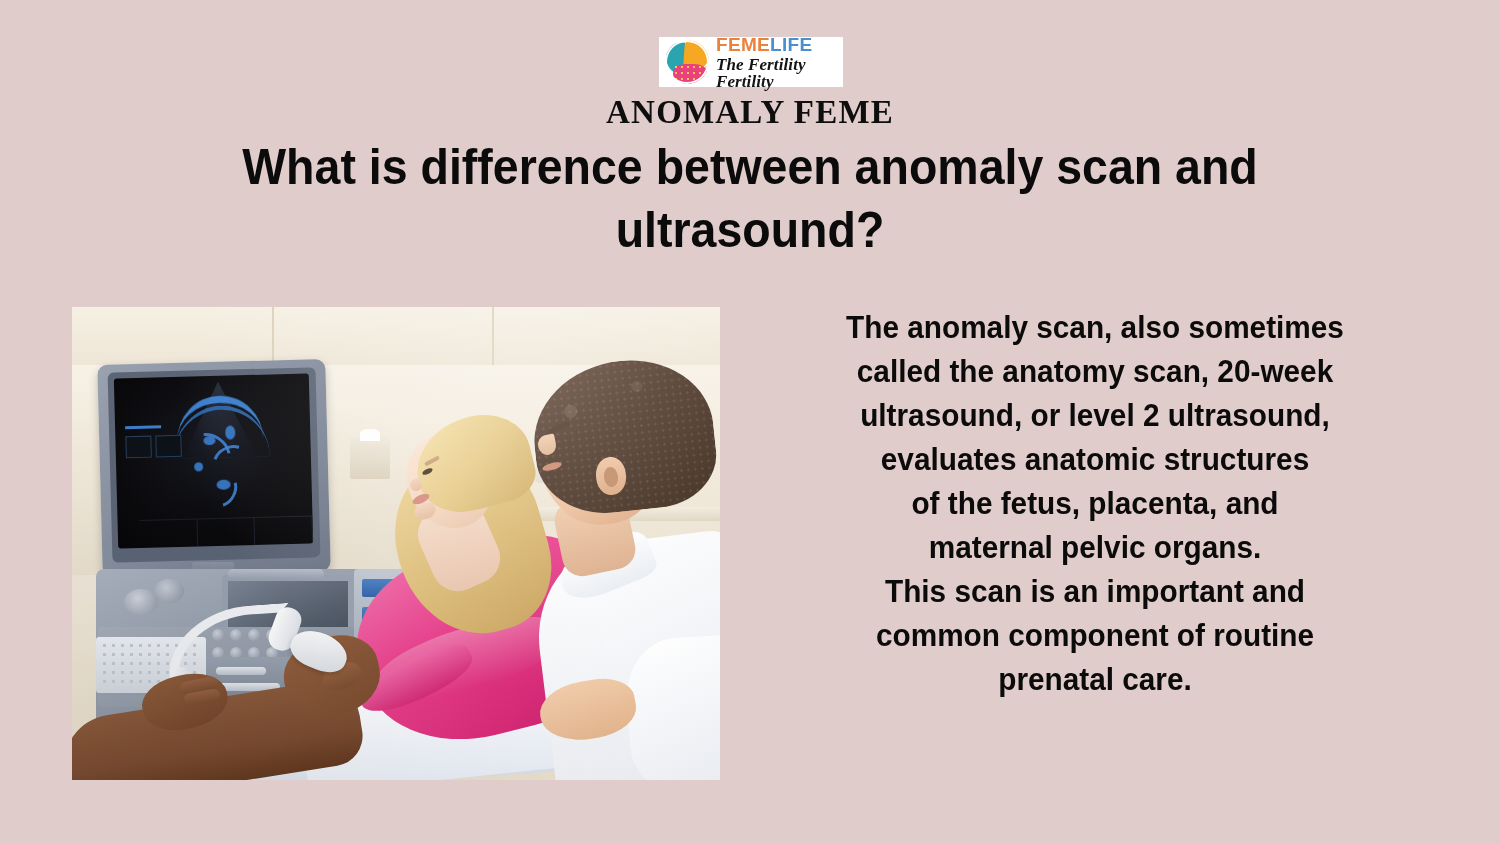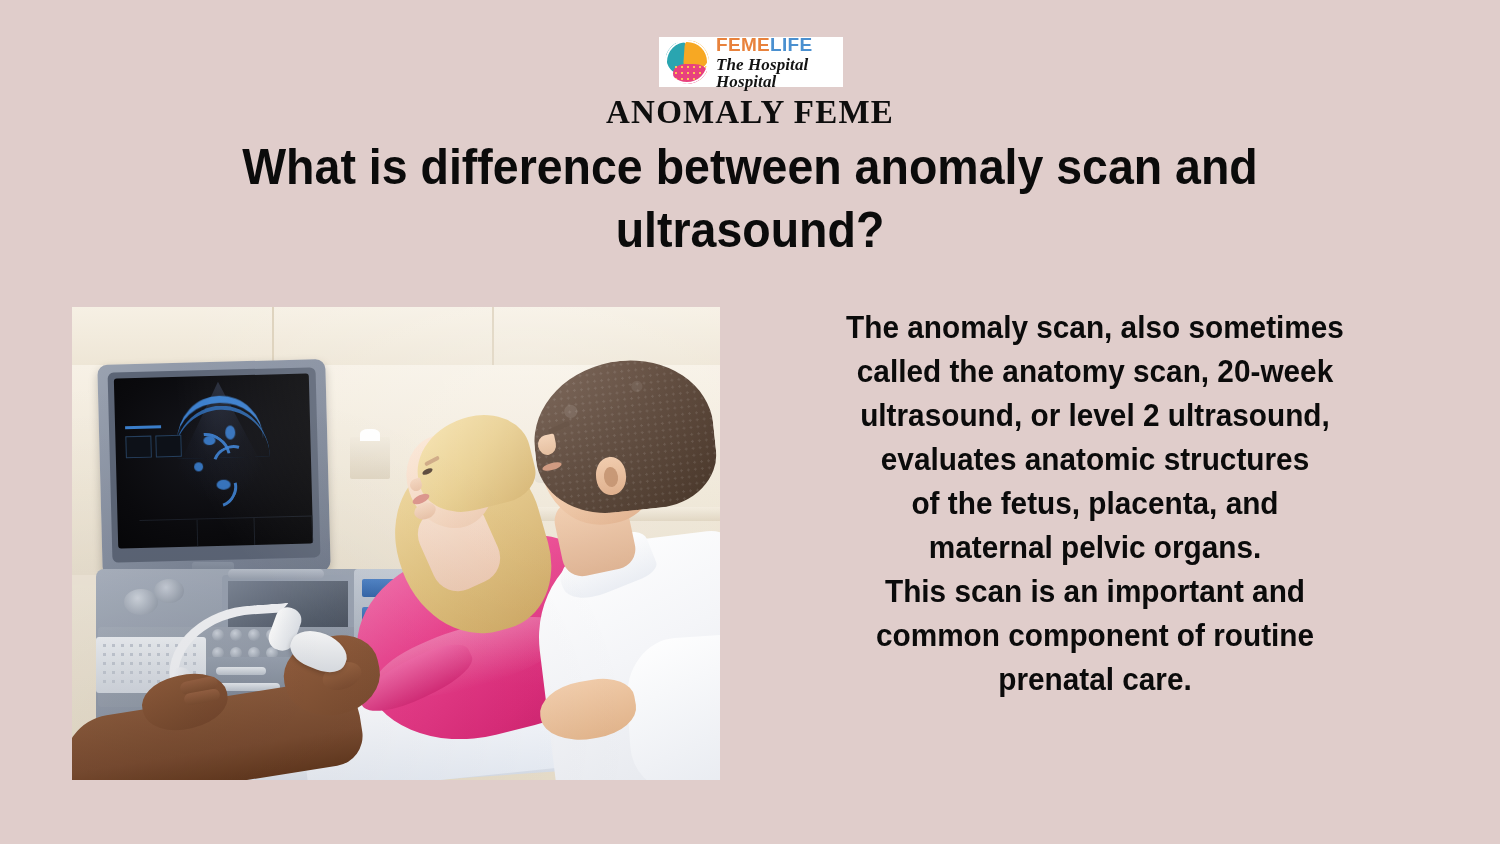--- a/index.html
+++ b/index.html
@@ -521,21 +521,21 @@
   <div class="logo-mark">
     <i class="lm-teal"></i>
     <i class="lm-orange"></i>
     <i class="lm-pink"></i>
     <i class="lm-ring"></i>
   </div>
   <div class="logo-text">
     <div class="logo-word">
       <span class="w1">FEME</span><span class="w2">LIFE</span>
     </div>
-    <div class="logo-tag">The Hospital Hospital</div>
+    <div class="logo-tag">The Fertility Fertility</div>
   </div>
 </div>
 
 <div class="kicker">ANOMALY FEME</div>
 
 <div class="title">
   <div>What is difference between anomaly scan and</div>
   <div>ultrasound?</div>
 </div>
 

